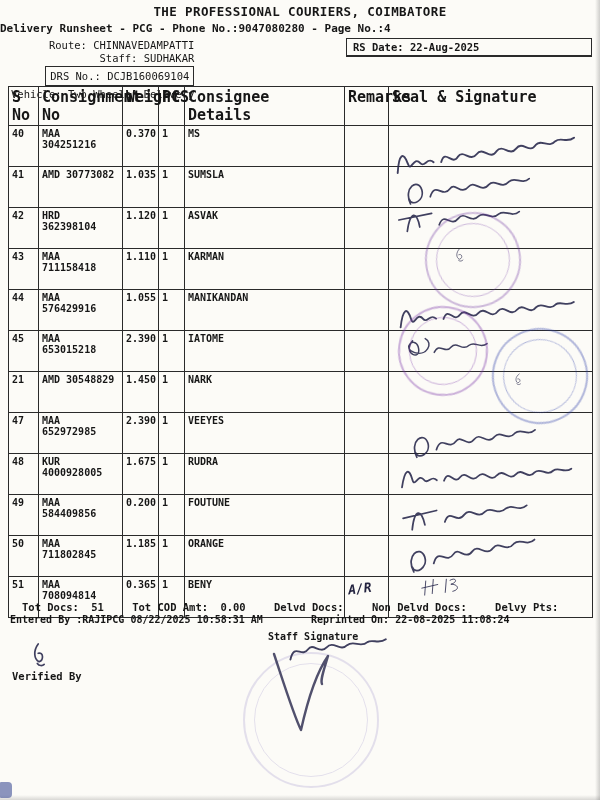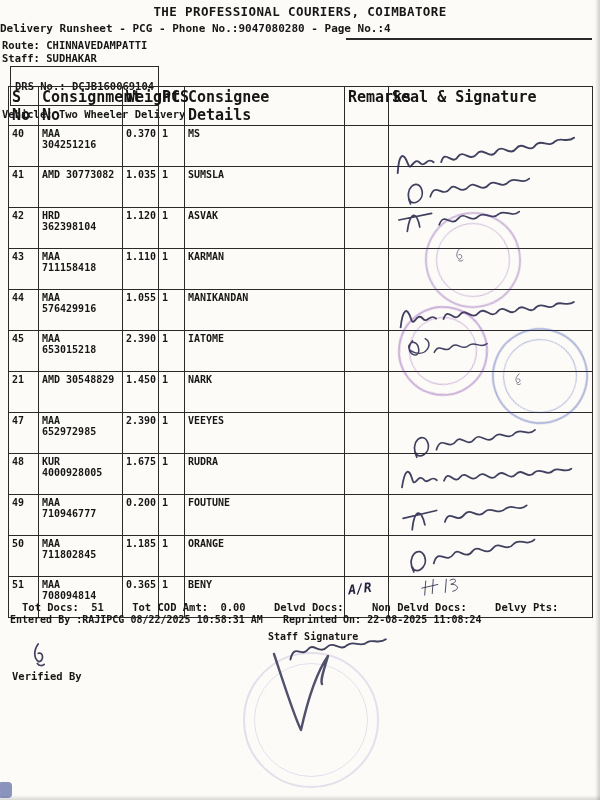--- a/index.html
+++ b/index.html
@@ -1,23 +1,23 @@
 <!DOCTYPE html>
 <html><head>
 <meta charset="utf-8">
 <style>
   html,body{margin:0;padding:0;background:#e9e9e9;}
   .page{position:relative;width:600px;height:800px;margin:0 auto;background:#fcfbf7;
         font-family:"DejaVu Sans Mono",monospace;color:#161616;overflow:hidden;}
   .title{padding-top:4px;text-align:center;font-weight:700;font-size:12.5px;letter-spacing:.4px;}
   .subtitle{margin-top:3px;font-weight:700;font-size:11px;}
 
-  .info{position:absolute;left:2px;top:39px;font-size:10.5px;font-weight:700;line-height:12px;}
+  .info{position:absolute;left:11px;top:39px;font-size:10.5px;font-weight:400;line-height:12px;text-align:right;}
   .info-line{margin-bottom:1px;white-space:nowrap;}
-  .drs-box{display:inline-block;border:1px solid #2a2a2a;padding:13px 4px;margin:1px 8px;}
+  .drs-box{display:inline-block;border:1px solid #2a2a2a;padding:3px 4px;margin:1px 0;}
   .rs-box{position:absolute;right:8px;top:38px;width:244px;border:1px solid #2a2a2a;
           font-size:10.5px;font-weight:700;}
   .rs-box .rs-row{padding:2px 6px;white-space:nowrap;}
   .rs-box .rs-row:first-child{border-bottom:1px solid #2a2a2a;}
 
   table.runsheet{position:absolute;left:8px;top:86px;width:584px;border-collapse:collapse;
                  table-layout:fixed;font-size:10px;}
   .runsheet th,.runsheet td{border:1px solid #2a2a2a;vertical-align:top;text-align:left;
                  padding:2px 3px;font-weight:700;overflow:visible;}
   .runsheet thead th{font-size:15px;padding:1px 3px;height:13px;}
@@ -32,21 +32,21 @@
   .stamp{position:absolute;border:2px solid;border-radius:50%;filter:blur(.4px);}
   .stamp-inner{position:absolute;inset:9px;border:1px solid;border-radius:50%;}
   .stamp-1{left:425px;top:212px;width:92px;height:92px;color:#6b2f9e;opacity:.32;transform:rotate(-12deg);}
   .stamp-2{left:398px;top:306px;width:86px;height:86px;color:#7a35a8;opacity:.38;transform:rotate(8deg);}
   .stamp-3{left:492px;top:328px;width:92px;height:92px;color:#2c3da8;opacity:.36;transform:rotate(-24deg);}
   .stamp-4{left:243px;top:652px;width:132px;height:132px;color:#8d80c4;opacity:.22;}
 
   .totals{position:absolute;left:22px;top:601px;font-size:10.5px;font-weight:700;white-space:nowrap;}
   .totals span{margin-right:6px;}
   .totals .gap{margin-right:22px;}
-  .entered{position:absolute;left:10px;top:614px;font-size:10px;font-weight:700;display:flex;gap:20px;white-space:nowrap;}
+  .entered{position:absolute;left:10px;top:614px;font-size:10px;font-weight:700;display:flex;gap:48px;white-space:nowrap;}
   .verified-label{position:absolute;left:12px;top:670px;font-size:10.5px;font-weight:700;}
   .staff-label{position:absolute;left:268px;top:631px;font-size:10px;font-weight:700;}
 
   .edge-r{position:absolute;top:0;right:0;width:5px;height:100%;
           background:linear-gradient(to left,rgba(90,90,90,.28),rgba(0,0,0,0));}
   .edge-b{position:absolute;bottom:0;left:0;width:100%;height:5px;
           background:linear-gradient(to top,rgba(90,90,90,.22),rgba(0,0,0,0));}
   .corner-ink{position:absolute;left:0;bottom:2px;width:12px;height:16px;background:#2e3f8e;
               opacity:.55;border-radius:1px 4px 4px 1px;}
 </style>
@@ -73,20 +73,24 @@
         <span>DCJB160069104</span>
       </span>
     </div>
     <div class="info-line">
       <span>Vehicle:</span>
       <span>Two Wheeler Delivery</span>
     </div>
   </div>
 
   <div class="rs-box">
+    <div class="rs-row">
+      <span>RS Date:</span>
+      <span>22-Aug-2025</span>
+    </div>
   </div>
 
   <table class="runsheet">
     <colgroup>
       <col style="width:30px">
         <col style="width:84px">
         <col style="width:36px">
         <col style="width:26px">
       <col style="width:160px">
         <col style="width:44px">
@@ -216,21 +220,21 @@
           <td>RUDRA</td>
           <td></td>
           <td class="seal-cell">
             <svg viewBox="0 0 200 44" class="signature" style="left: 8px; top: 2px; width: 180px; height: 39.6px; transform: rotate(-3deg);">
               <path d="M5 30 C9 10 14 8 17 22 C19 32 24 14 30 23 C34 29 38 17 44 24 M52 25 C58 11 63 31 70 22 C77 14 82 30 90 22 C98 14 103 31 111 22 C119 14 124 30 132 22 C140 14 145 30 153 21 C160 15 166 27 174 20 C180 16 186 24 194 19"></path>
             </svg>
           </td>
         </tr>
         <tr>
           <td>49</td>
-          <td>MAA 710946777</td>
+          <td>MAA 584409856</td>
           <td>0.200</td>
           <td>1</td>
           <td>FOUTUNE</td>
           <td></td>
           <td class="seal-cell">
             <svg viewBox="0 0 200 44" class="signature" style="left: 8px; top: 0px; width: 175px; height: 38.5px; transform: rotate(-6deg);">
               <path d="M16 31 C21 7 29 8 31 27 M7 17 L46 12 M54 26 C61 10 67 31 77 20 C85 11 91 28 101 19 C109 13 115 26 125 18 C133 13 139 24 149 17"></path>
             </svg>
           </td>
         </tr>

